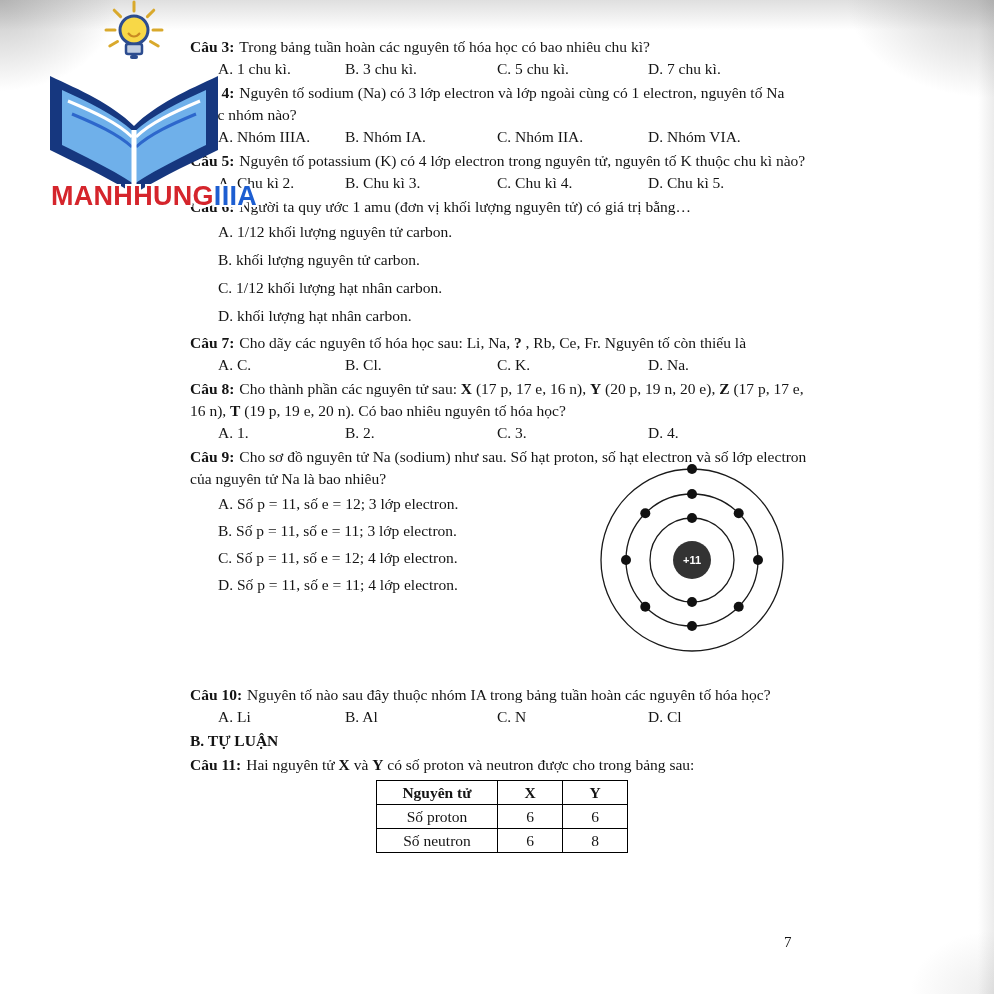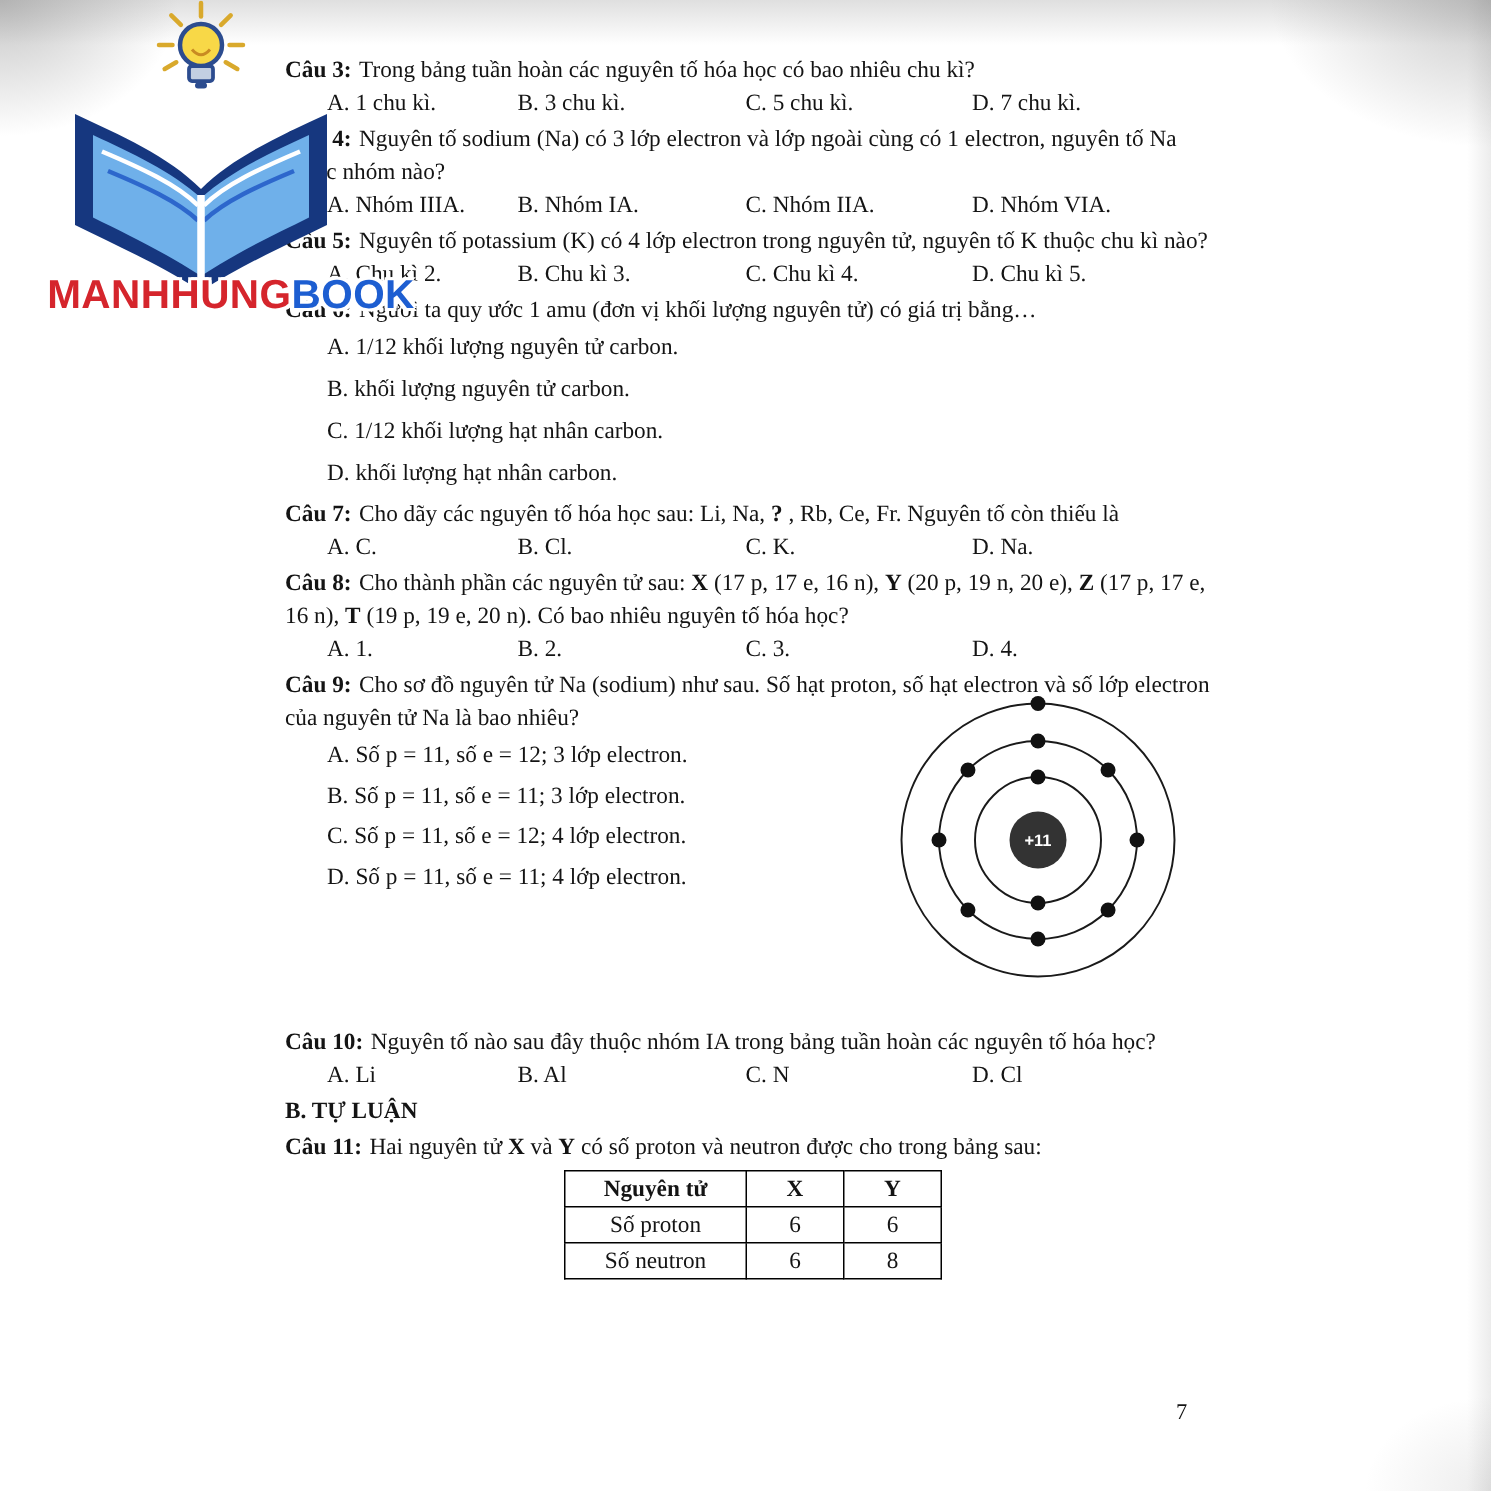--- a/index.html
+++ b/index.html
@@ -79,21 +79,21 @@
       <path d="M112,194 C 80,174 52,162 28,150 L28,76 C 58,90 90,104 112,126 C 134,104 166,90 196,76 L196,150 C 172,162 144,174 112,194 Z" fill="#16377f"></path>
       <path d="M112,184 C 84,166 62,156 40,145 L40,90 C 66,102 92,114 112,132 Z" fill="#6fb0ea"></path>
       <path d="M112,184 C 140,166 162,156 184,145 L184,90 C 158,102 132,114 112,132 Z" fill="#6fb0ea"></path>
       <path d="M46,101 C 72,112 96,123 110,137" fill="none" stroke="#ffffff" stroke-width="3"></path>
       <path d="M178,101 C 152,112 128,123 114,137" fill="none" stroke="#ffffff" stroke-width="3"></path>
       <path d="M50,114 C 74,124 96,134 110,147" fill="none" stroke="#2d67cc" stroke-width="3"></path>
       <path d="M174,114 C 150,124 128,134 114,147" fill="none" stroke="#2d67cc" stroke-width="3"></path>
       <line x1="112" y1="130" x2="112" y2="188" stroke="#ffffff" stroke-width="5"></line>
     </g>
   </svg>
-  <div class="logo-text"><span class="lt-red">MANHHUNG</span><span class="lt-blue">BOOK</span></div>
+  <div class="logo-text"><span class="lt-red">MANHHUNG</span><span class="lt-blue">IIIA</span></div>
 </div>
 
 <div class="content">
 
   <div class="q">
     <p class="qt"><b class="ql">Câu 3:</b><span>Trong bảng tuần hoàn các nguyên tố hóa học có bao nhiêu chu kì?</span></p>
     <div class="opts4">
       <span class="opt">A. 1 chu kì.</span>
       <span class="opt">B. 3 chu kì.</span>
       <span class="opt">C. 5 chu kì.</span>

